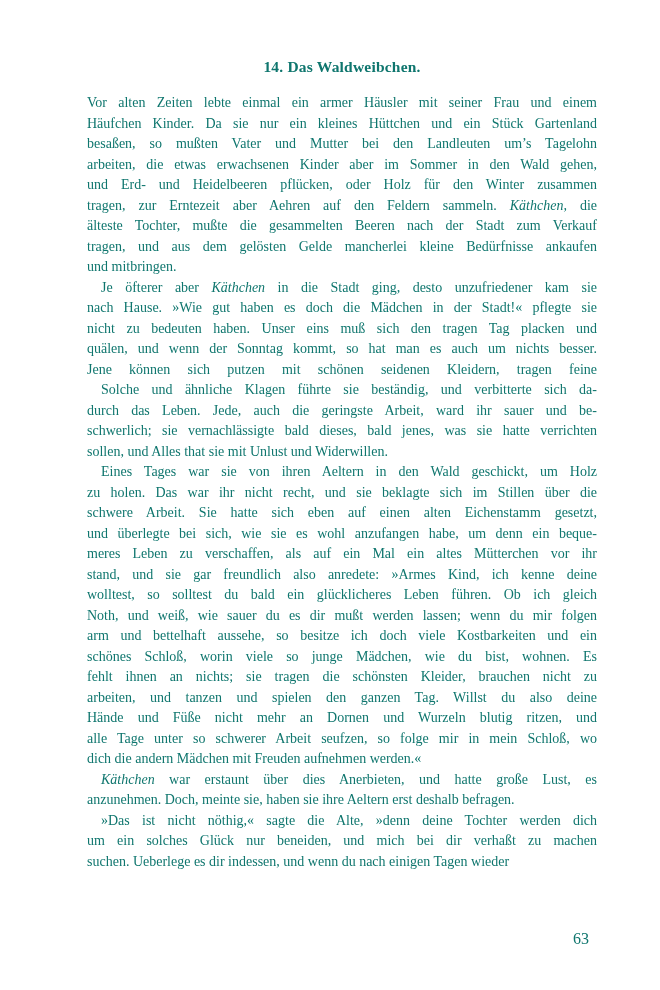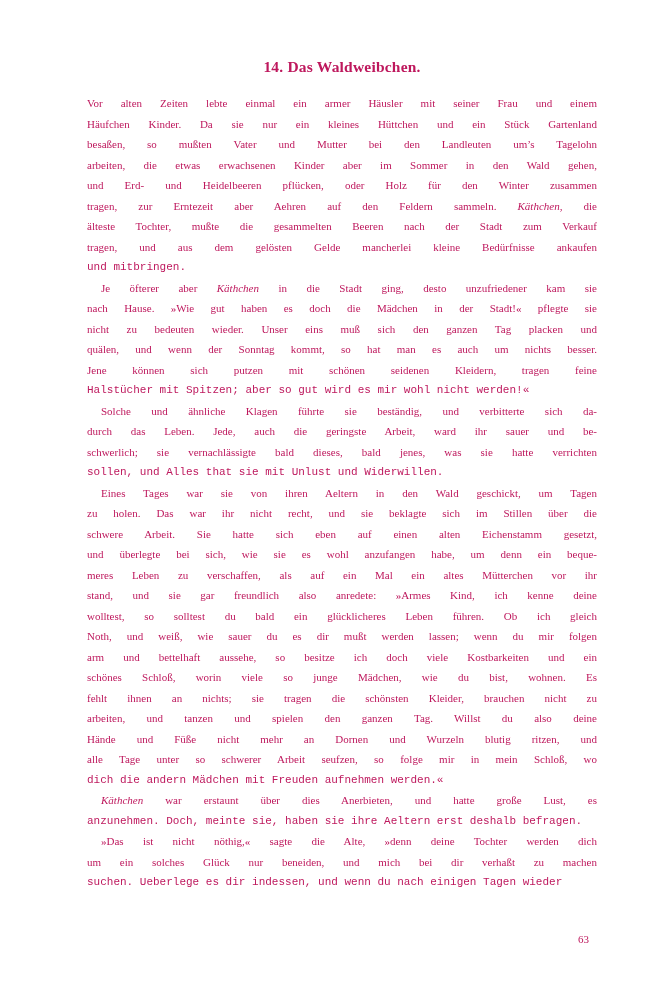--- a/index.html
+++ b/index.html
@@ -2,64 +2,63 @@
 <html><head>
 <meta charset="utf-8">
 <style>
   * { margin: 0; padding: 0; box-sizing: border-box; }
   html, body { background: #ffffff; }
   .page {
     position: relative;
     width: 660px;
     height: 990px;
     background: #ffffff;
-    color: #be185d;
+    color: #0f766e;
     font-family: "Liberation Serif", serif;
     overflow: hidden;
   }
   .text-block {
     position: absolute;
     left: 87px;
     top: 57px;
     width: 510px;
   }
   .title {
     text-align: center;
     font-weight: bold;
     font-size: 15.5px;
     line-height: 20px;
     margin-bottom: 16px;
     letter-spacing: 0.2px;
   }
   .para { }
   .line {
-    font-size: 11px;
+    font-size: 14px;
     line-height: 20.5px;
     text-align: justify;
     text-align-last: justify;
     white-space: normal;
   }
   .line.last {
     text-align-last: left;
-    font-family: Liberation Mono, monospace;
   }
   .line.indent {
     text-indent: 14px;
   }
   .line em {
     font-style: italic;
   }
   .page-number {
     position: absolute;
     left: 87px;
     top: 931px;
     width: 510px;
     text-align: right;
     padding-right: 8px;
-    font-size: 11px;
+    font-size: 16px;
     line-height: 16px;
   }
 </style>
 </head>
 <body>
 
 <div class="page">
   <div class="text-block">
     <div class="title">14. Das Waldweibchen.</div>
     <div id="text-lines">
@@ -70,33 +69,32 @@
           <div class="line"><span>arbeiten, die etwas erwachsenen Kinder aber im Sommer in den Wald gehen,</span></div>
           <div class="line"><span>und Erd- und Heidelbeeren pflücken, oder Holz für den Winter zusammen</span></div>
           <div class="line"><span>tragen, zur Erntezeit aber Aehren auf den Feldern sammeln. </span><em>Käthchen,</em><span> die</span></div>
           <div class="line"><span>älteste Tochter, mußte die gesammelten Beeren nach der Stadt zum Verkauf</span></div>
           <div class="line"><span>tragen, und aus dem gelösten Gelde mancherlei kleine Bedürfnisse ankaufen</span></div>
           <div class="line last"><span>und mitbringen.</span></div>
         </div>
         <div class="para">
           <div class="line indent"><span>Je öfterer aber </span><em>Käthchen</em><span> in die Stadt ging, desto unzufriedener kam sie</span></div>
           <div class="line"><span>nach Hause. »Wie gut haben es doch die Mädchen in der Stadt!« pflegte sie</span></div>
-          <div class="line"><span>nicht zu bedeuten wieder. Unser eins muß sich den ganzen Tag placken und</span></div>
+          <div class="line"><span>nicht zu bedeuten haben. Unser eins muß sich den tragen Tag placken und</span></div>
           <div class="line"><span>quälen, und wenn der Sonntag kommt, so hat man es auch um nichts besser.</span></div>
           <div class="line"><span>Jene können sich putzen mit schönen seidenen Kleidern, tragen feine</span></div>
-          <div class="line last"><span>Halstücher mit Spitzen; aber so gut wird es mir wohl nicht werden!«</span></div>
         </div>
         <div class="para">
           <div class="line indent"><span>Solche und ähnliche Klagen führte sie beständig, und verbitterte sich da-</span></div>
           <div class="line"><span>durch das Leben. Jede, auch die geringste Arbeit, ward ihr sauer und be-</span></div>
           <div class="line"><span>schwerlich; sie vernachlässigte bald dieses, bald jenes, was sie hatte verrichten</span></div>
           <div class="line last"><span>sollen, und Alles that sie mit Unlust und Widerwillen.</span></div>
         </div>
         <div class="para">
-          <div class="line indent"><span>Eines Tages war sie von ihren Aeltern in den Wald geschickt, um Tagen</span></div>
+          <div class="line indent"><span>Eines Tages war sie von ihren Aeltern in den Wald geschickt, um Holz</span></div>
           <div class="line"><span>zu holen. Das war ihr nicht recht, und sie beklagte sich im Stillen über die</span></div>
           <div class="line"><span>schwere Arbeit. Sie hatte sich eben auf einen alten Eichenstamm gesetzt,</span></div>
           <div class="line"><span>und überlegte bei sich, wie sie es wohl anzufangen habe, um denn ein beque-</span></div>
           <div class="line"><span>meres Leben zu verschaffen, als auf ein Mal ein altes Mütterchen vor ihr</span></div>
           <div class="line"><span>stand, und sie gar freundlich also anredete: »Armes Kind, ich kenne deine</span></div>
           <div class="line"><span>wolltest, so solltest du bald ein glücklicheres Leben führen. Ob ich gleich</span></div>
           <div class="line"><span>Noth, und weiß, wie sauer du es dir mußt werden lassen; wenn du mir folgen</span></div>
           <div class="line"><span>arm und bettelhaft aussehe, so besitze ich doch viele Kostbarkeiten und ein</span></div>
           <div class="line"><span>schönes Schloß, worin viele so junge Mädchen, wie du bist, wohnen. Es</span></div>
           <div class="line"><span>fehlt ihnen an nichts; sie tragen die schönsten Kleider, brauchen nicht zu</span></div>

